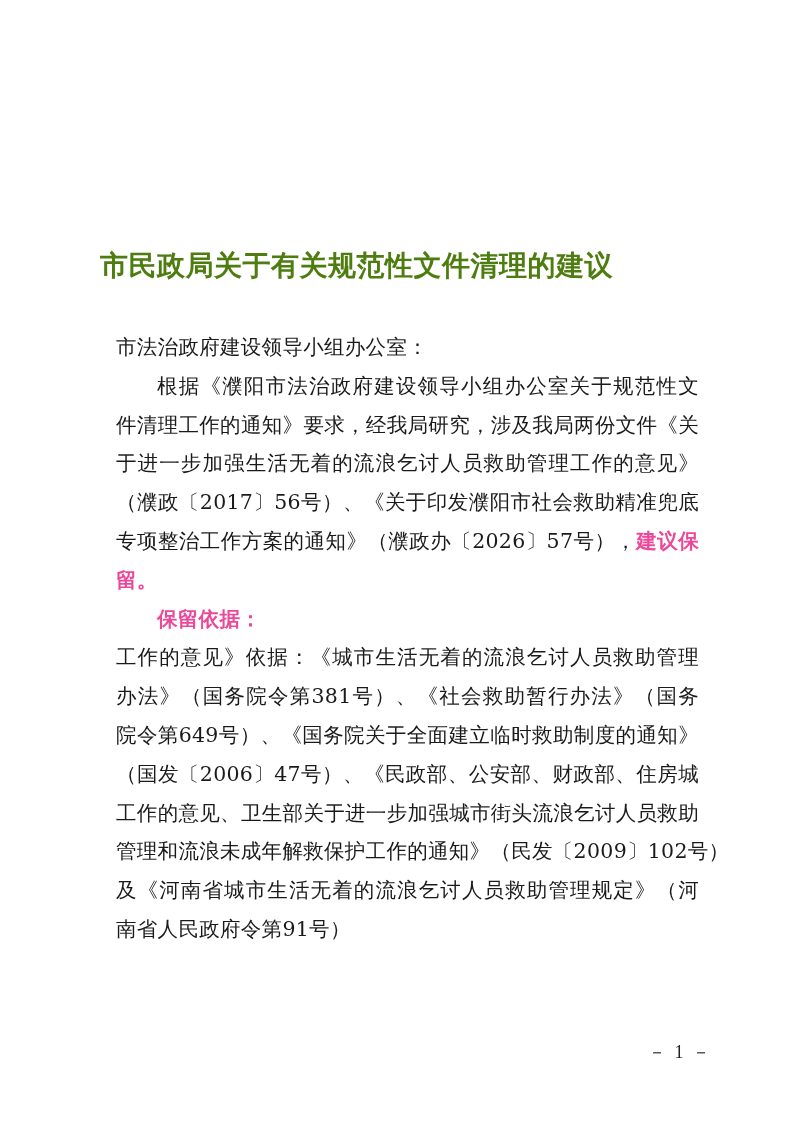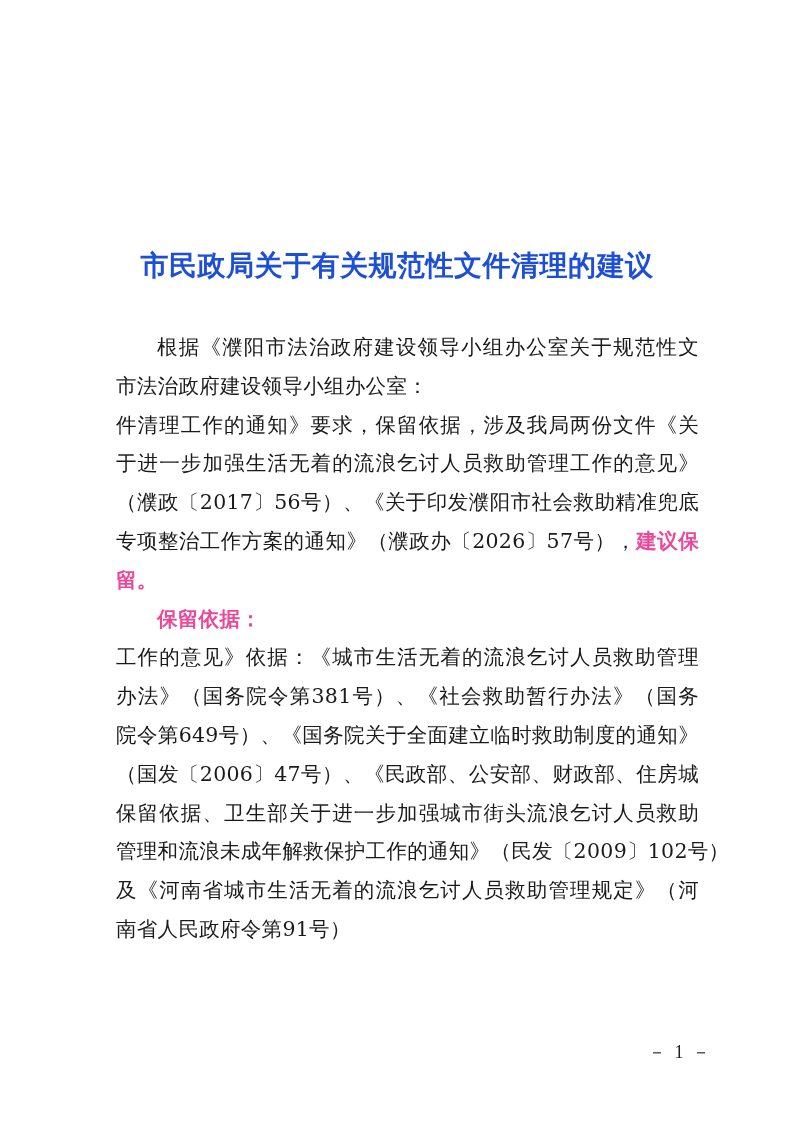--- a/index.html
+++ b/index.html
@@ -20,27 +20,27 @@
       left: 0; top: 0;
       width: 794px;
       height: 1123px;
       background: #ffffff;
     }
     .title {
       position: absolute;
       left: 100px;
       width: 594px;
       top: 246px;
-      text-align: center;
+      text-align: left;
       font-family: "DejaVu Serif", "Liberation Serif", serif;
       font-weight: bold;
       font-size: 28px;
       line-height: 40px;
       letter-spacing: 0.5px;
-      color: #1d4ed8;
+      color: #4d7c0f;
     }
     .body-text {
       position: absolute;
       left: 116px;
       width: 583px;
       top: 328px;
       font-size: 20.5px;
       line-height: 0;
       color: #1a1a1a;
     }
@@ -77,35 +77,35 @@
   </style>
 </head>
 <body>
 
 <div class="page">
 
   <div class="title">市民政局关于有关规范性文件清理的建议</div>
 
   <div class="body-text">
 
+    <span class="line last">市法治政府建设领导小组办公室：</span>
+
     <span class="line indent">根据《濮阳市法治政府建设领导小组办公室关于规范性文</span>
-
-    <span class="line last">市法治政府建设领导小组办公室：</span>
-    <span class="line">件清理工作的通知》要求，保留依据，涉及我局两份文件《关</span>
+    <span class="line">件清理工作的通知》要求，经我局研究，涉及我局两份文件《关</span>
     <span class="line">于进一步加强生活无着的流浪乞讨人员救助管理工作的意见》</span>
     <span class="line">（濮政〔2017〕56号）、《关于印发濮阳市社会救助精准兜底</span>
     <span class="line"><span>专项整治工作方案的通知》（濮政办〔2026〕57号），</span><span class="bold">建议保</span></span>
     <span class="line last bold">留。</span>
 
     <span class="line last indent bold">保留依据：</span>
 
     <span class="line">工作的意见》依据：《城市生活无着的流浪乞讨人员救助管理</span>
     <span class="line">办法》（国务院令第381号）、《社会救助暂行办法》（国务</span>
     <span class="line">院令第649号）、《国务院关于全面建立临时救助制度的通知》</span>
     <span class="line">（国发〔2006〕47号）、《民政部、公安部、财政部、住房城</span>
-    <span class="line">保留依据、卫生部关于进一步加强城市街头流浪乞讨人员救助</span>
+    <span class="line">工作的意见、卫生部关于进一步加强城市街头流浪乞讨人员救助</span>
     <span class="line">管理和流浪未成年解救保护工作的通知》（民发〔2009〕102号）</span>
     <span class="line">及《河南省城市生活无着的流浪乞讨人员救助管理规定》（河</span>
     <span class="line last">南省人民政府令第91号）</span>
   </div>
 
   <div class="page-number">－ 1 －</div>
 </div>
 
 </body></html>

